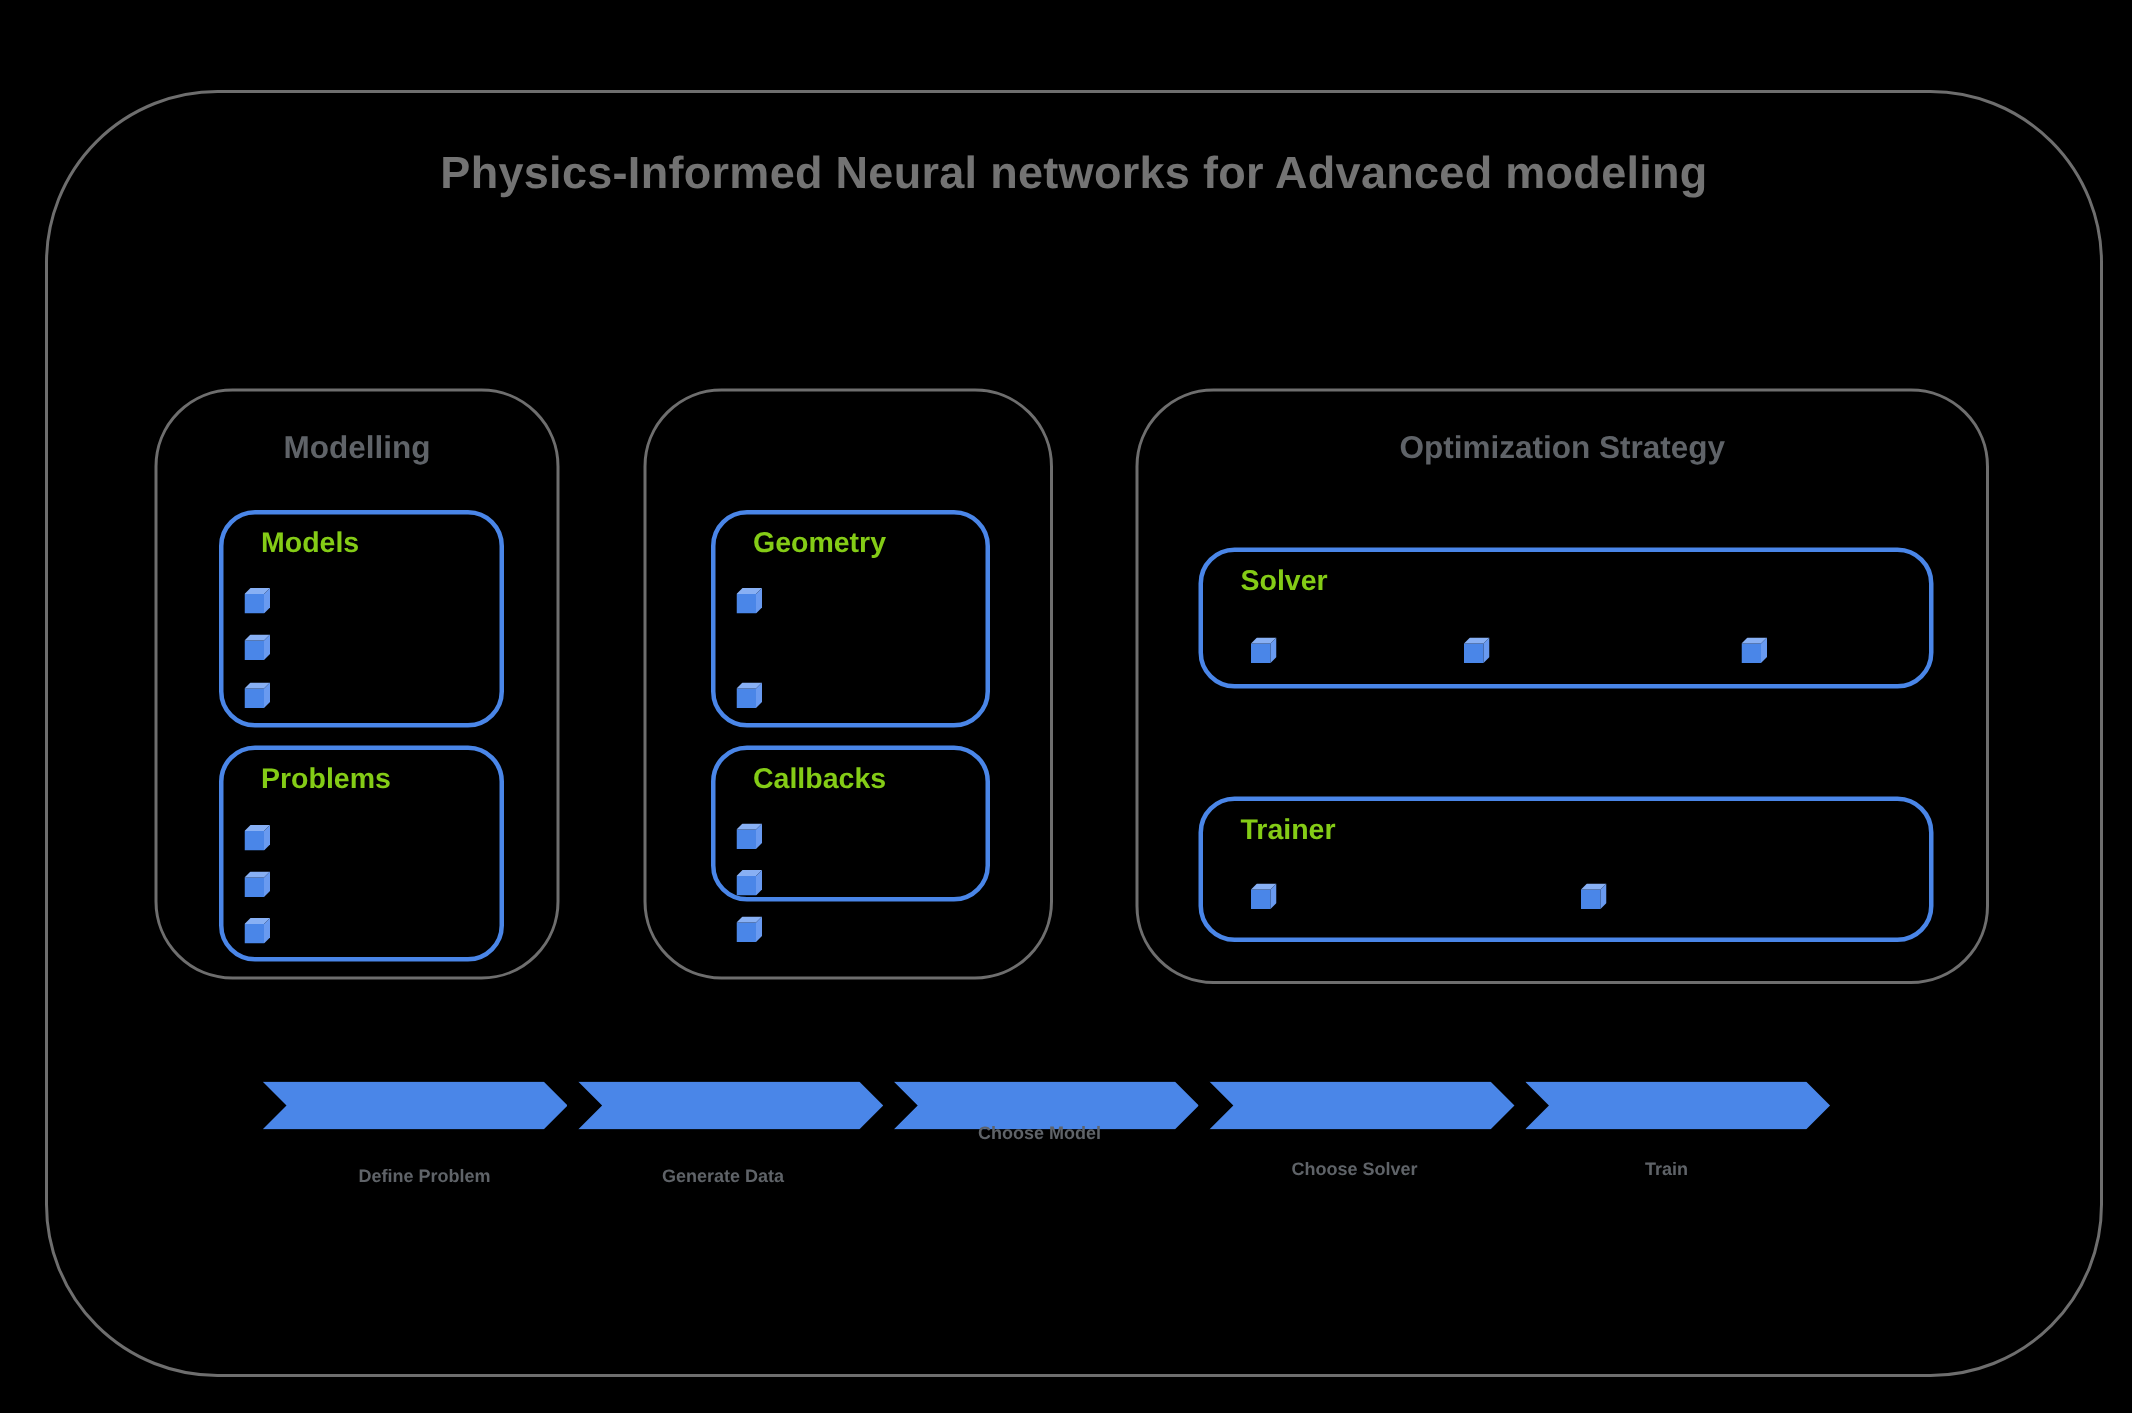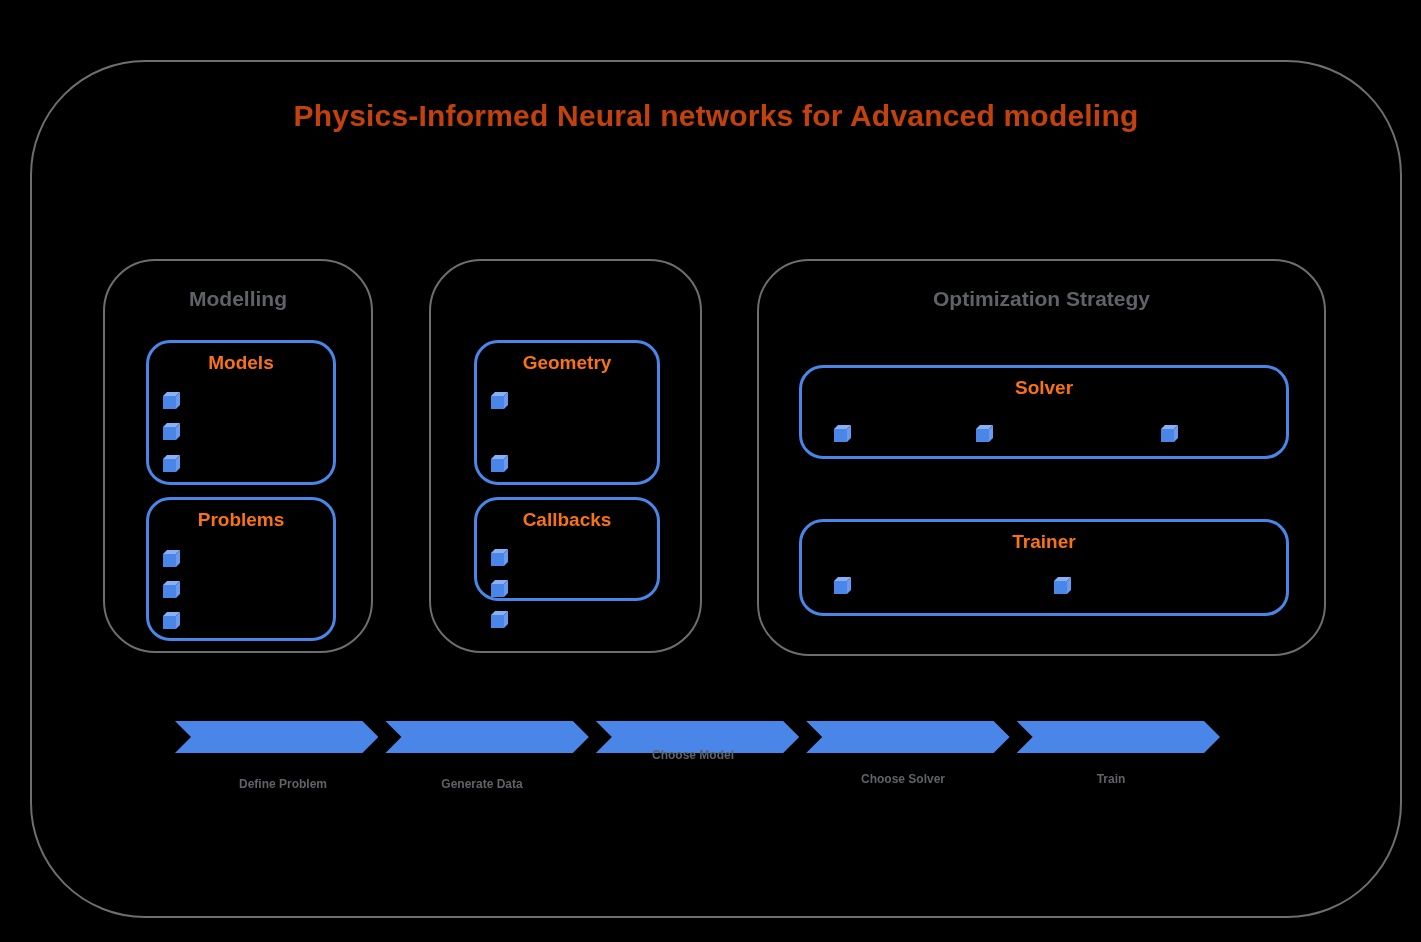--- a/index.html
+++ b/index.html
@@ -6,36 +6,36 @@
   .stage{
     position:relative;width:1421px;height:942px;background:#000;
     font-family:"Liberation Sans",sans-serif;overflow:hidden;
   }
   .outer{
     position:absolute;left:30px;top:60px;width:1372px;height:858px;
     border:2px solid #6e6e6e;border-radius:115px;box-sizing:border-box;
   }
   .main-title{
     position:absolute;left:30px;top:99px;width:1372px;text-align:center;
-    font-size:30px;font-weight:700;color:#c2410c;letter-spacing:.2px;
+    font-size:30px;font-weight:700;color:#737373;letter-spacing:.2px;
   }
   .group{
     position:absolute;top:219px;height:394px;
     border:2px solid #6e6e6e;border-radius:52px;box-sizing:border-box;margin-top:40px;
   }
   .group-title{
     position:absolute;left:0;top:26px;width:100%;text-align:center;
     font-size:21px;font-weight:700;color:#5f6368;
   }
   .card{
     position:absolute;border:3px solid #4a86e8;border-radius:24px;box-sizing:border-box;
   }
   .card-title{
-    position:absolute;left:0;top:9px;width:100%;text-align:center;
-    font-size:19px;font-weight:700;color:#f97316;
+    position:absolute;left:0;top:9px;width:100%;text-align:left;
+    font-size:19px;font-weight:700;color:#84cc16;padding-left:25px;
   }
   .cube{position:absolute;width:17px;height:17px;}
   .flow{
     position:absolute;left:175px;top:721px;width:1045px;height:32px;
     display:flex;gap:7px;
   }
   .chev{
     flex:1;background:#4a86e8;
     clip-path:polygon(0 0, calc(100% - 16px) 0, 100% 50%, calc(100% - 16px) 100%, 0 100%, 16px 50%);
   }
@@ -146,21 +146,21 @@
             <polygon points="0,4 4,0 17,0 13,4" fill="#88b0f4"></polygon>
             <polygon points="13,4 17,0 17,13 13,17" fill="#699af0"></polygon>
           </svg></span>
       <span class="cube" style="left:359px;top:57px;"><svg width="17" height="17" viewBox="0 0 17 17">
             <rect x="0" y="4" width="13" height="13" fill="#4a86e8"></rect>
             <polygon points="0,4 4,0 17,0 13,4" fill="#88b0f4"></polygon>
             <polygon points="13,4 17,0 17,13 13,17" fill="#699af0"></polygon>
           </svg></span>
     </div>
 
-    <div class="card" style="left:40px;top:258px;width:490px;height:97px;">
+    <div class="card" style="left:40px;top:270px;width:490px;height:97px;">
       <div class="card-title">Trainer</div>
       <span class="cube" style="left:32px;top:55px;"><svg width="17" height="17" viewBox="0 0 17 17">
             <rect x="0" y="4" width="13" height="13" fill="#4a86e8"></rect>
             <polygon points="0,4 4,0 17,0 13,4" fill="#88b0f4"></polygon>
             <polygon points="13,4 17,0 17,13 13,17" fill="#699af0"></polygon>
           </svg></span>
       <span class="cube" style="left:252px;top:55px;"><svg width="17" height="17" viewBox="0 0 17 17">
             <rect x="0" y="4" width="13" height="13" fill="#4a86e8"></rect>
             <polygon points="0,4 4,0 17,0 13,4" fill="#88b0f4"></polygon>
             <polygon points="13,4 17,0 17,13 13,17" fill="#699af0"></polygon>

